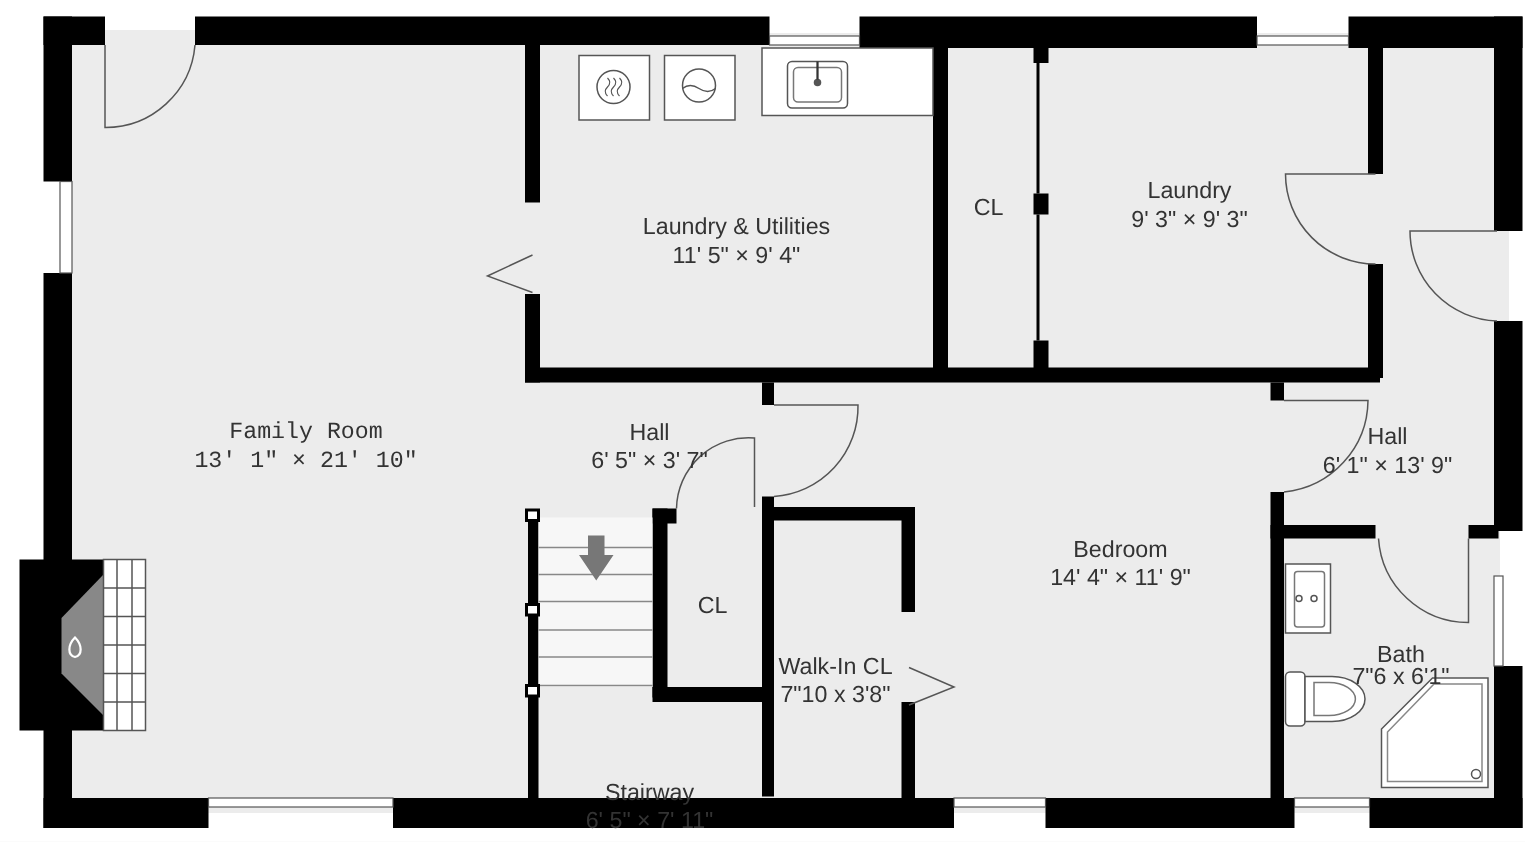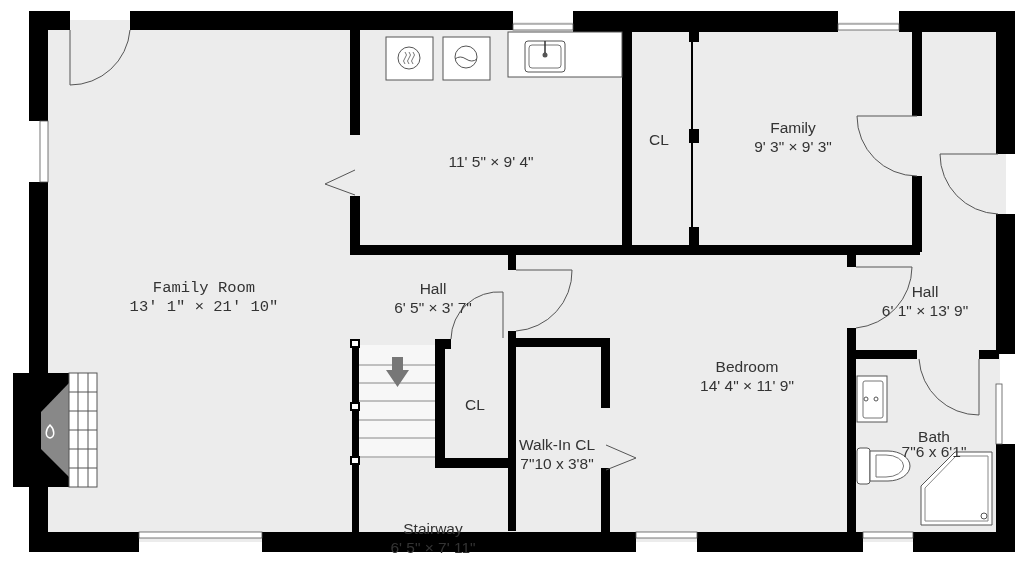--- a/index.html
+++ b/index.html
@@ -148,27 +148,28 @@
     <path d="M925 517 V488 L956 456 H988 V521 H925 Z" fill="none" stroke="#888"></path>
     <circle cx="984" cy="516" r="3" fill="none" stroke="#555"></circle>
   </g>
 </svg>
 
 <div class="label" style="left:204px;top:298px;font-family:Liberation Mono, monospace;">
   <span>Family Room</span>
   <span>13' 1" × 21' 10"</span>
 </div>
 <div class="label" style="left:491px;top:161px;">
+  <span>Laundry &amp; Utilities</span>
   <span>11' 5" × 9' 4"</span>
 </div>
 <div class="label" style="left:659px;top:139px;">
   <span>CL</span>
 </div>
 <div class="label" style="left:793px;top:137px;">
-  <span>Family</span>
+  <span>Laundry</span>
   <span>9' 3" × 9' 3"</span>
 </div>
 <div class="label" style="left:433px;top:298px;">
   <span>Hall</span>
   <span>6' 5" × 3' 7"</span>
 </div>
 <div class="label" style="left:925px;top:301px;">
   <span>Hall</span>
   <span>6' 1" × 13' 9"</span>
 </div>

